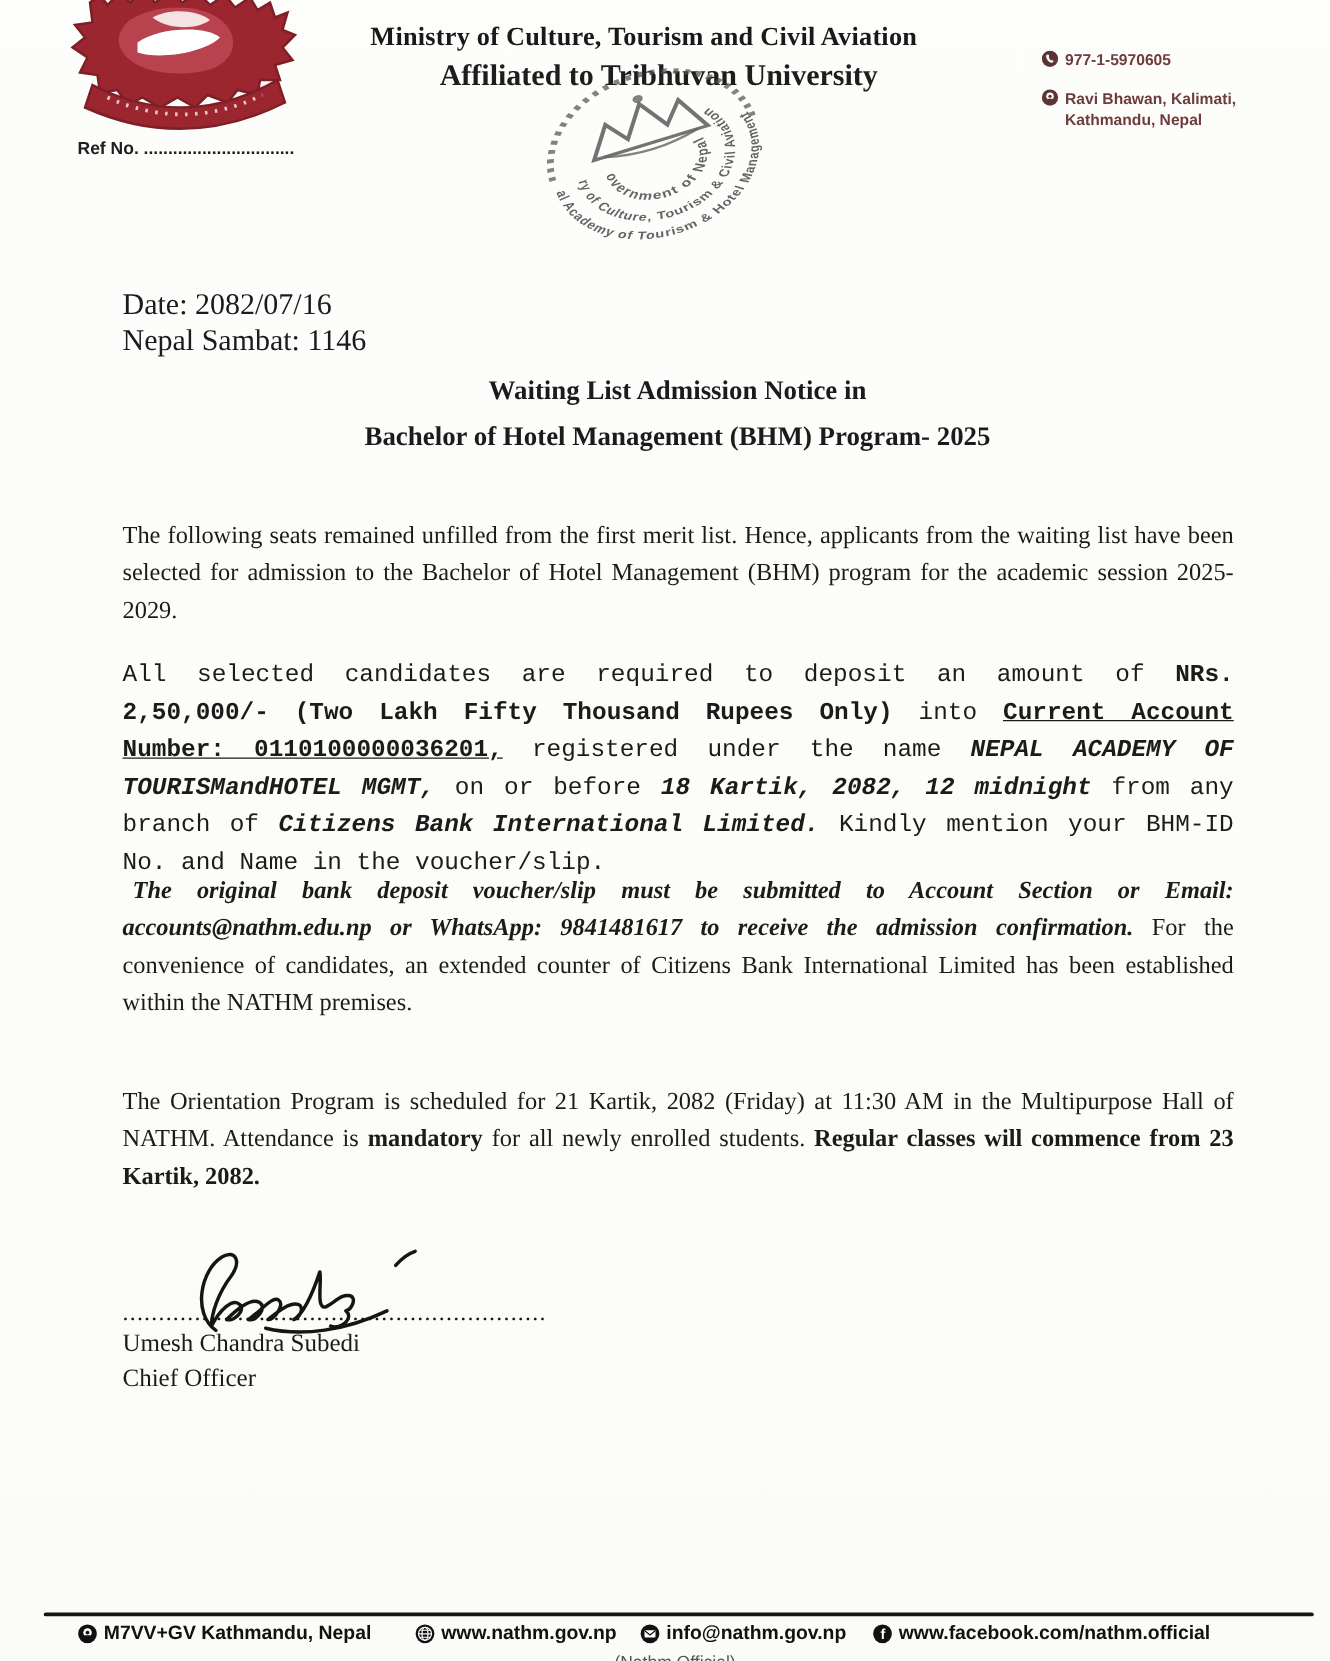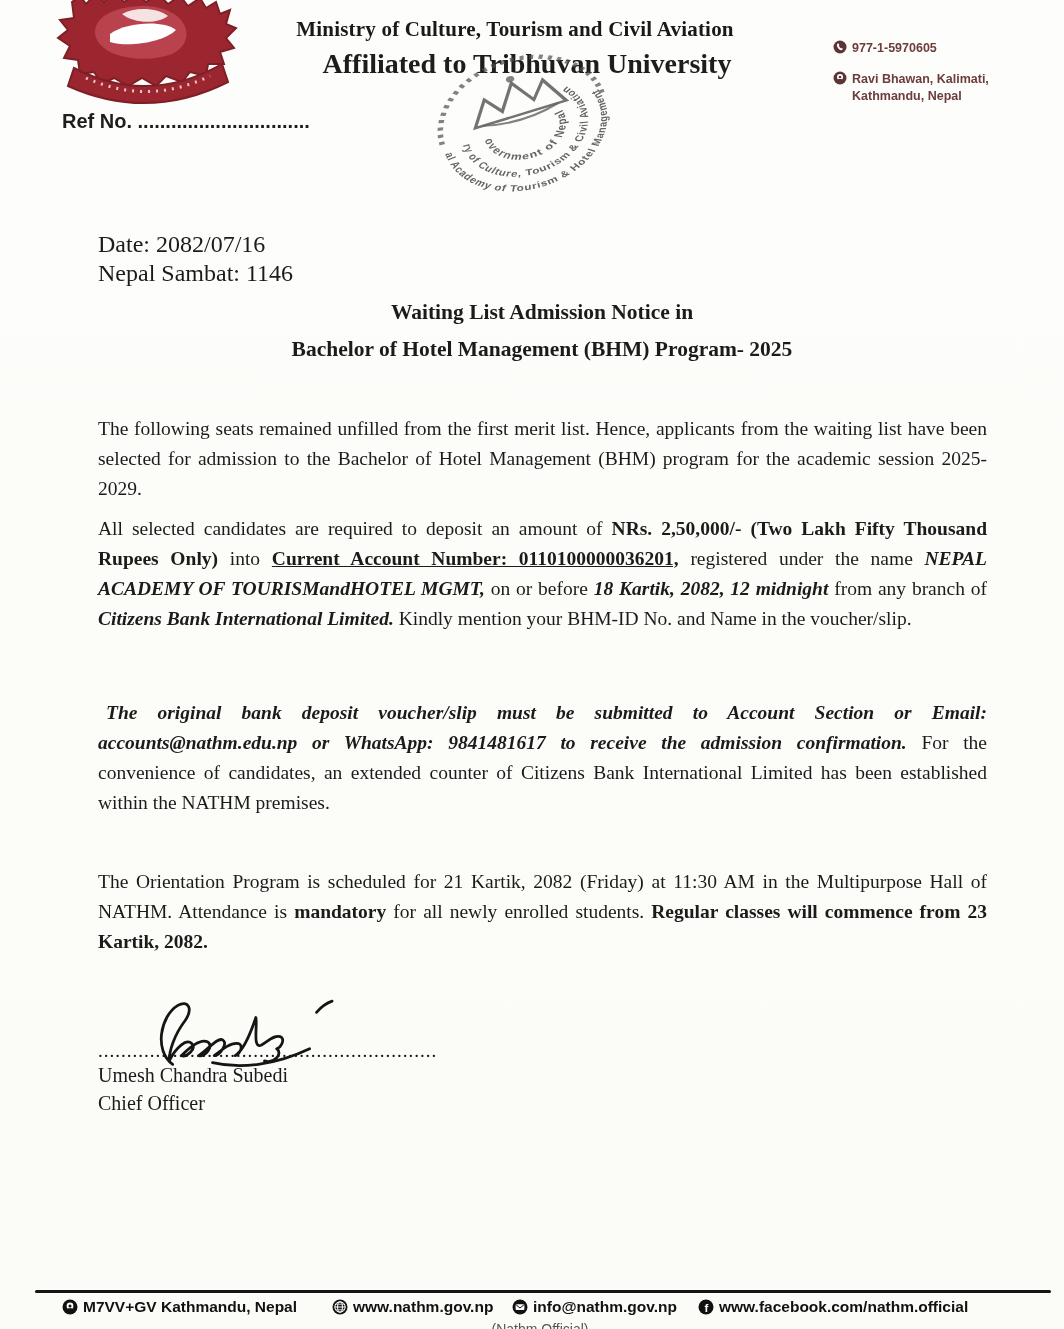--- a/index.html
+++ b/index.html
@@ -12,43 +12,43 @@
     font-family:"Liberation Serif", serif;
     color:#1b1b1b;
   }
   
   .hdr-center{
     position:absolute;left:0;top:16px;width:1030px;text-align:center;
     font-family:Liberation Serif, serif;
   }
   .ministry{font-size:21px;font-weight:600;letter-spacing:.2px;color:#191919;margin-top:1px;}
   .academy{font-size:29px;font-weight:800;color:#111;margin-top:2px;letter-spacing:.2px;}
-  .affiliation{font-size:28px;font-weight:600;color:#1d1d1d;margin-top:6px;margin-left:24px;}
+  .affiliation{font-size:24px;font-weight:600;color:#1d1d1d;margin-top:6px;margin-left:24px;}
   .contact{
     position:absolute;left:833px;top:40px;width:200px;
     font-family:"Liberation Sans", sans-serif;font-size:12.5px;color:#6d3c3c;font-weight:600;
   }
   .contact-row{display:flex;align-items:flex-start;gap:5px;margin-bottom:4px;}
   .contact-row.addr{margin-top:14px;}
   .contact-text{line-height:17px;}
   .refno{
     position:absolute;left:62px;top:110px;
-    font-family:"Liberation Sans", sans-serif;font-size:20px;font-weight:600;color:#1e1e1e;
+    font-family:"Liberation Sans", sans-serif;font-size:14px;font-weight:600;color:#1e1e1e;
   }
   .logo-wrap{position:absolute;left:52px;top:-6px;}
   .stamp-wrap{position:absolute;left:400px;top:42px;opacity:.88;}
   
   .meta{position:absolute;left:98px;top:230px;font-size:24px;line-height:29px;}
   .title-block{position:absolute;left:98px;top:300px;width:888px;text-align:center;font-weight:700;}
   .title-line1{font-size:21.5px;text-align:center;}
   .title-line2{font-size:21.5px;margin-top:12px;}
   
   .body-text{position:absolute;left:98px;width:889px;font-size:19.5px;line-height:30px;text-align:justify;}
   #para-1{top:394px;}
-  #para-2{top:494px;}
+  #para-2{top:505px;font-family:Liberation Mono, monospace;}
   #para-3{top:678px;text-indent:8px;}
   #para-4{top:826px;margin-top:41px;}
   #para-5{top:931px;}
   .seg-n{font-weight:normal;}
   .seg-b{font-weight:bold;}
   .seg-bu{font-weight:bold;text-decoration:underline;}
   .seg-bi{font-weight:bold;font-style:italic;}
   .seg-u{text-decoration:underline;}
   
   .sig-svg{position:absolute;left:112px;top:995px;}

